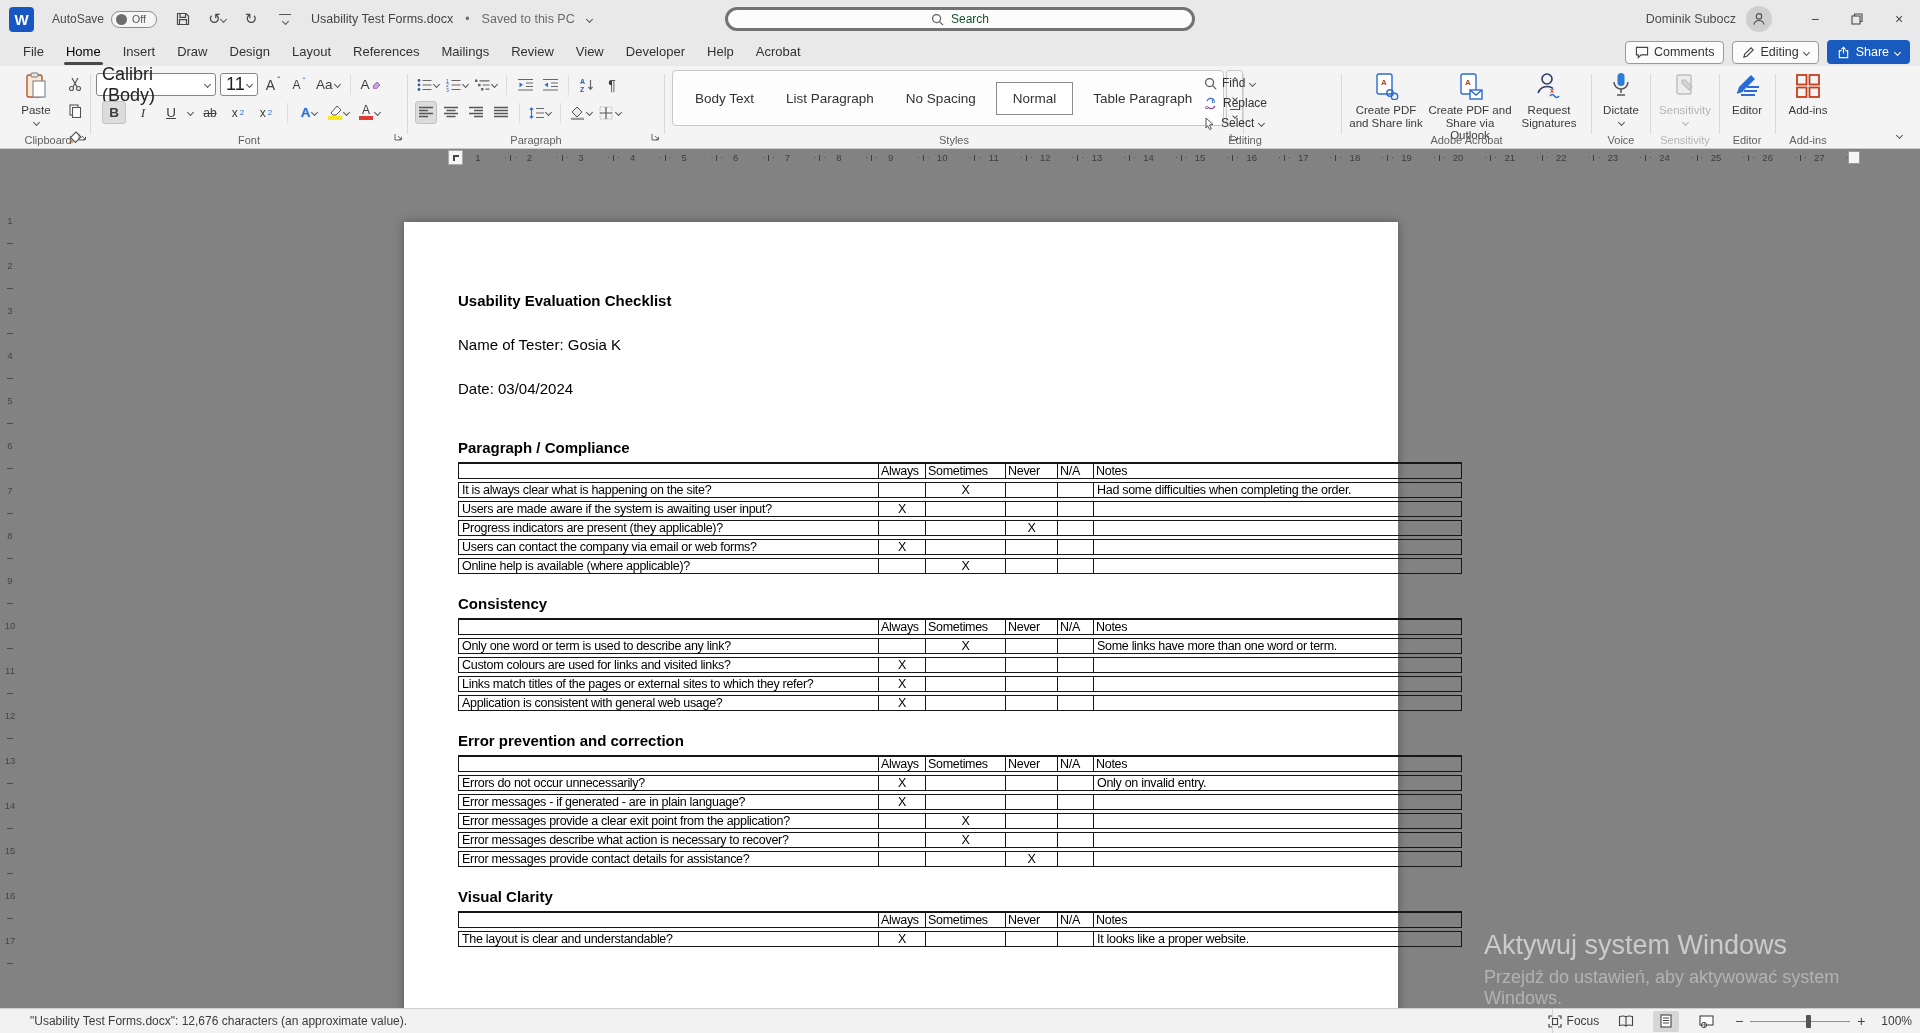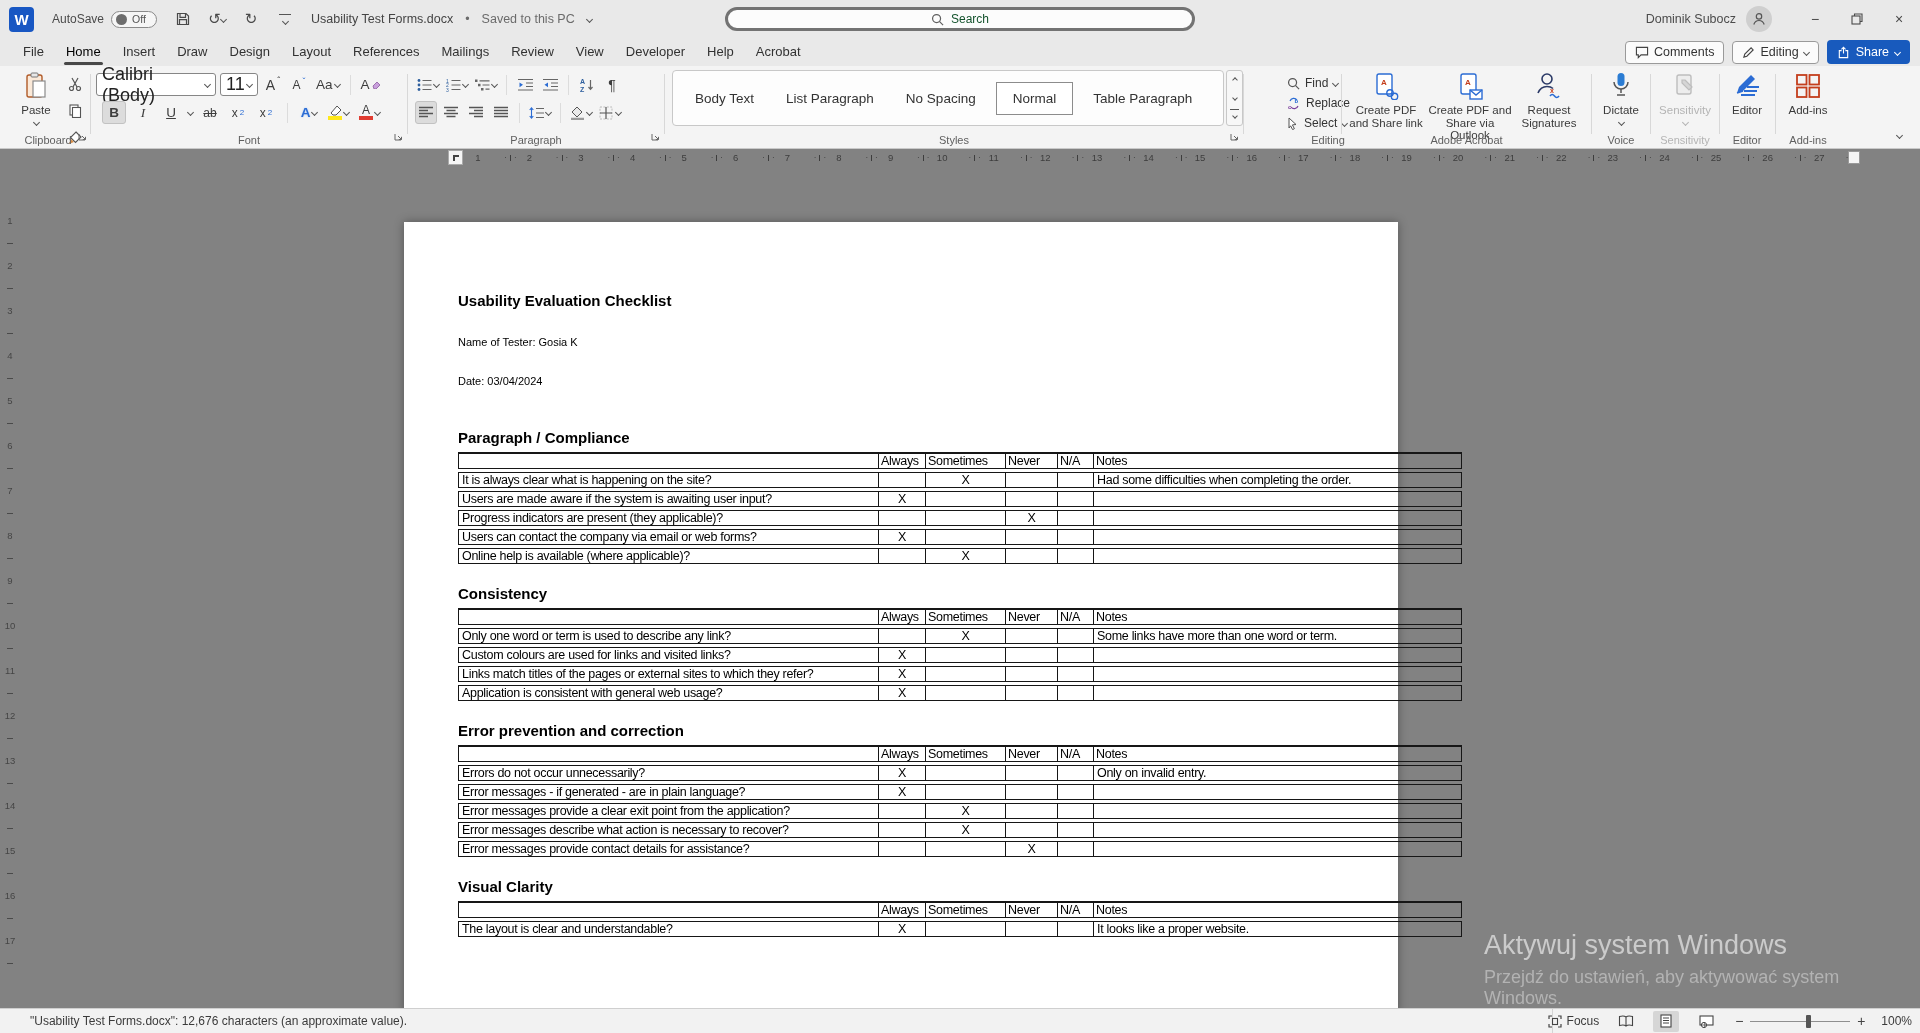--- a/index.html
+++ b/index.html
@@ -91,21 +91,21 @@
   .tabsel-glyph{width:6px;height:6px;border-left:2px solid #444;border-top:2px solid #444;}
   .ruler-right-icon{position:absolute;left:1848px;top:1px;width:12px;height:13px;background:#f5f5f5;border:1px solid #999;}
   .vruler{position:absolute;left:2px;top:48px;width:16px;display:flex;flex-direction:column;align-items:center;}
   .vcell{height:45px;width:16px;position:relative;display:flex;align-items:center;justify-content:center;color:#454545;font-size:9.5px;}
   .vcell::after{content:"";position:absolute;left:5px;right:5px;bottom:-0.5px;height:1px;background:#4a4a4a;}
 
   
   .page{position:absolute;left:404px;top:72px;width:994px;bottom:-6px;background:#fff;box-shadow:0 0 9px rgba(0,0,0,.35);
     padding:70px 56px 0 54px;color:#000;}
   .doc-title-line{font-size:15px;font-weight:bold;margin:0 0 27px;}
-  .doc-line{font-size:11px;margin:0 0 27px;}
+  .doc-line{font-size:15px;margin:0 0 27px;}
   .doc-line.date{margin-bottom:42px;}
   .sec-heading{font-size:15px;font-weight:bold;margin:18px 0 3px;}
   .doc-section:first-child .sec-heading{margin-top:0;}
   .checklist{border-collapse:separate;border-spacing:0 3px;table-layout:fixed;width:1004px;}
   .checklist td{height:16px;padding:0 3px;border:solid #161616;border-width:1px 0 1px 1px;font-size:12.5px;
     letter-spacing:-0.3px;white-space:nowrap;overflow:hidden;}
   .checklist td:last-child{border-right:1px solid #161616;}
   .checklist tr.hdr-row td{border-top-width:2px;padding:0 2px;}
   .checklist td.m{text-align:center;}
 
@@ -487,21 +487,21 @@
     <div class="glabel"><span>Styles</span></div>
     <div class="launcher">
       <svg width="9" height="9" viewBox="0 0 9 9">
           <path d="M1 2v6h6" fill="none" stroke="#666" stroke-width="1"></path>
           <path d="M4 4l3.5 3.5M7.5 4.8v2.7H4.8" fill="none" stroke="#666" stroke-width="1"></path>
         </svg>
     </div>
   </div>
   <div class="gsep" style="left:1243px;"></div>
 
-  <div class="rgroup" style="left:1283px;width:90px;">
+  <div class="rgroup" style="left:1200px;width:90px;">
     <div style="position:absolute;top:6px;left:4px;">
       <div class="edrow">
         <svg width="13" height="13" viewBox="0 0 14 14">
             <circle cx="6" cy="6" r="4.3" fill="none" stroke="#555" stroke-width="1.3"></circle>
             <path d="M9.3 9.3L13 13" stroke="#555" stroke-width="1.3"></path>
           </svg>
         <span>Find</span>
           <span class="chev"></span>
       </div>
       <div class="edrow">

